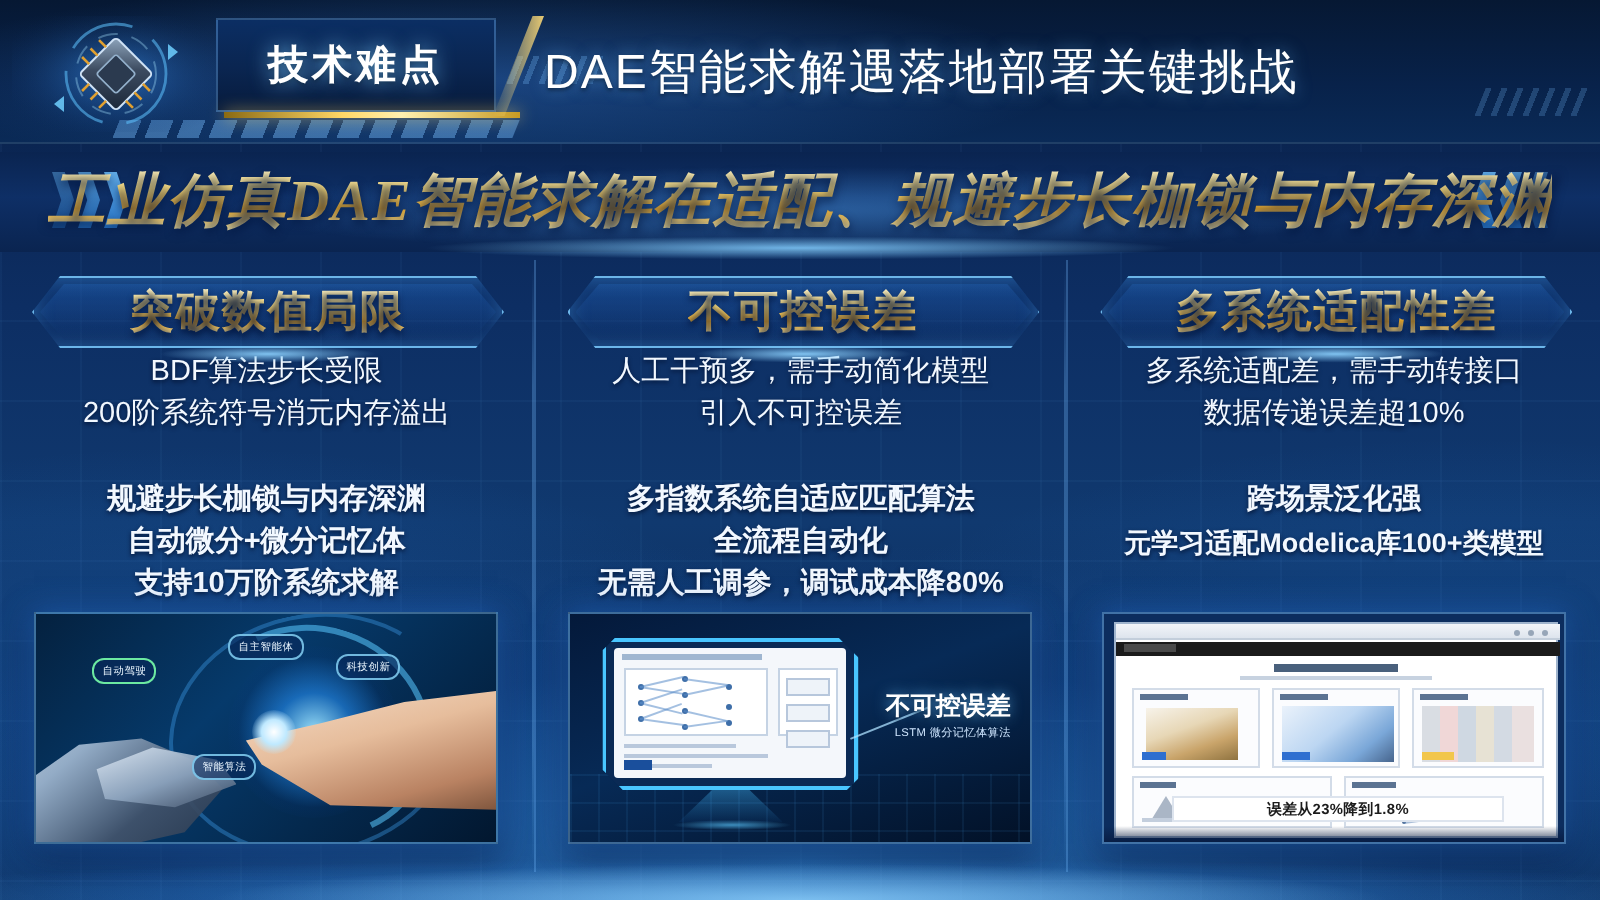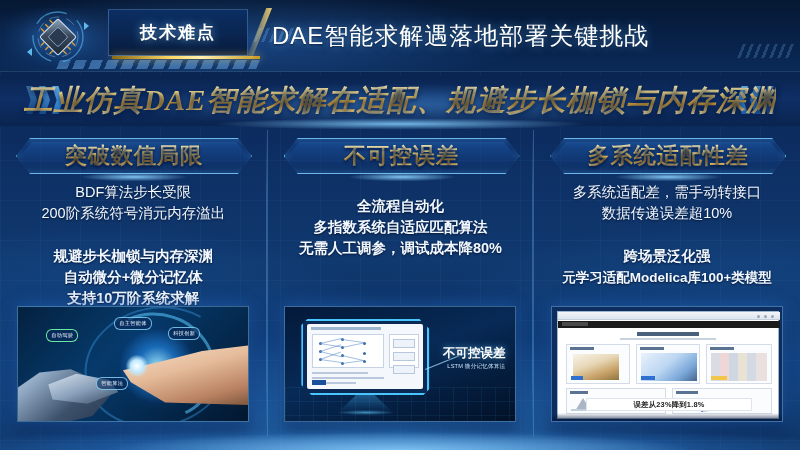--- a/index.html
+++ b/index.html
@@ -42,21 +42,21 @@
   .chip-logo {
     position: absolute; left: 6px; top: 8px; width: 104px; height: 58px;
   }
   .title-plate {
     position: absolute; left: 108px; top: 9px; width: 140px; height: 47px;
     background: linear-gradient(180deg, #0b2e63 0%, #0a2550 55%, #071b3d 100%);
     border: 1px solid rgba(120,190,255,0.35);
     display: flex; align-items: center; justify-content: center;
   }
   .title-plate .t {
-    font-size: 17px; font-weight: bold; color: #ffffff; letter-spacing: 2px;
+    font-size: 20px; font-weight: bold; color: #ffffff; letter-spacing: 2px;
     text-shadow: 0 0 10px rgba(120,200,255,0.8), 0 1px 2px #001028;
   }
   .title-underline {
     position: absolute; left: 112px; top: 56px; width: 148px; height: 3px;
     background: linear-gradient(90deg, #8a6a12, #ffd766 40%, #fff0b0 60%, #c79a22);
     box-shadow: 0 0 8px rgba(255,215,100,0.7);
   }
   .title-slash {
     position: absolute; left: 246px; top: 8px; width: 26px; height: 50px;
     background: linear-gradient(90deg, rgba(255,220,120,0.0), rgba(255,220,120,0.9));
@@ -159,21 +159,21 @@
     -webkit-background-clip: text; background-clip: text;
     -webkit-text-fill-color: transparent; color: transparent;
     text-shadow: 0 2px 3px rgba(0,18,55,0.8);
   }
   .head-glow {
     position: absolute; left: 50%; transform: translateX(-50%);
     bottom: -9px; width: 150px; height: 12px;
     background: radial-gradient(ellipse 75px 6px at 50% 50%, rgba(140,210,255,0.9), rgba(0,0,0,0) 72%);
   }
 
-  .lines { margin-top: 8px; text-align: center; }
+  .lines { margin-top: 2px; text-align: center; }
   .lines .ln {
     font-size: 14.5px; color: #f2f8ff; line-height: 21px;
     text-shadow: 0 1px 2px rgba(0,15,45,0.85);
     white-space: nowrap;
   }
   .lines.block-b { margin-top: 22px; }
   .lines.block-b .ln { font-weight: bold; }
 
   
   .shot {
@@ -480,24 +480,28 @@
       </div>
     </div>
 
     <div class="col">
       <div class="col-head">
         <div class="hex-frame"></div>
         <span class="t">不可控误差</span>
         <div class="head-glow"></div>
       </div>
 
+      <div class="lines block-a">
+        <div class="ln">人工干预多，需手动简化模型</div>
+        <div class="ln">引入不可控误差</div>
+      </div>
 
       <div class="lines block-b">
+        <div class="ln">多指数系统自适应匹配算法</div>
         <div class="ln">全流程自动化</div>
-        <div class="ln">多指数系统自适应匹配算法</div>
         <div class="ln">无需人工调参，调试成本降80%</div>
       </div>
 
       <div class="shot s2">
         <div class="netgrid"></div>
         <div class="bezel"></div>
         <div class="screen">
           <div class="scr-top"></div>
           <div class="scr-box"></div>
           <div class="scr-side">

